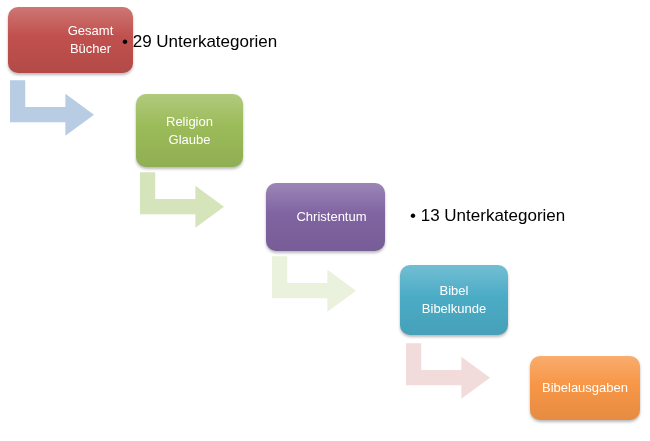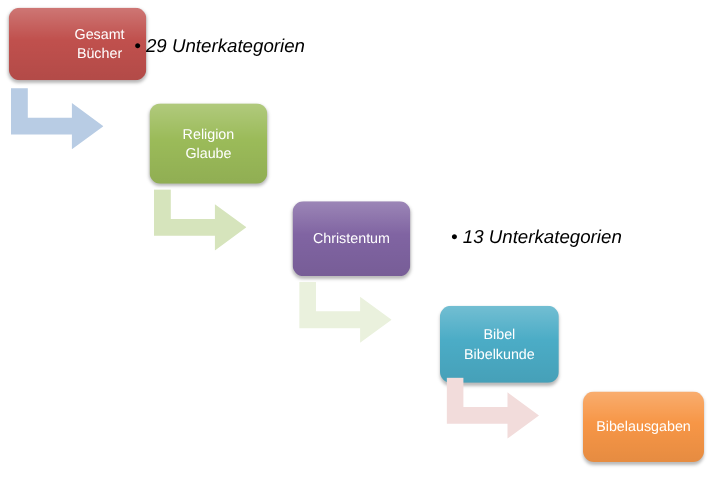--- a/index.html
+++ b/index.html
@@ -30,32 +30,31 @@
   }
   .node-label {
     white-space: pre-line;
     padding: 2px 4px;
   }
   .bullet {
     position: absolute;
     font-size: 17px;
     color: #000000;
     white-space: nowrap;
-    font-style: italic;
   }
   .arrow {
     position: absolute;
     width: 84px;
     height: 56px;
   }
   
   .n1 { left: 8px;   top: 7px;   width: 85px; height: 66px; padding-left: 40px; }
   .n2 { left: 136px; top: 94px;  width: 107px; height: 73px; align-items: center; }
-  .n3 { left: 266px; top: 183px; width: 107px; height: 68px; }
-  .n4 { left: 400px; top: 278px; width: 108px; height: 70px; }
+  .n3 { left: 266px; top: 183px; width: 107px; height: 68px; padding-left: 12px; }
+  .n4 { left: 400px; top: 265px; width: 108px; height: 70px; }
   .n5 { left: 530px; top: 356px; width: 110px; height: 64px; }
   .b1 { left: 122px; top: 32px;  }
   .b2 { left: 254px; top: 119px; }
   .b3 { left: 386px; top: 206px; margin-left: 24px; }
   .a1 { left: 10px;  top: 80px;  }
   .a2 { left: 140px; top: 172px; }
   .a3 { left: 272px; top: 256px; }
   .a4 { left: 406px; top: 343px; }
 </style>
 </head>

